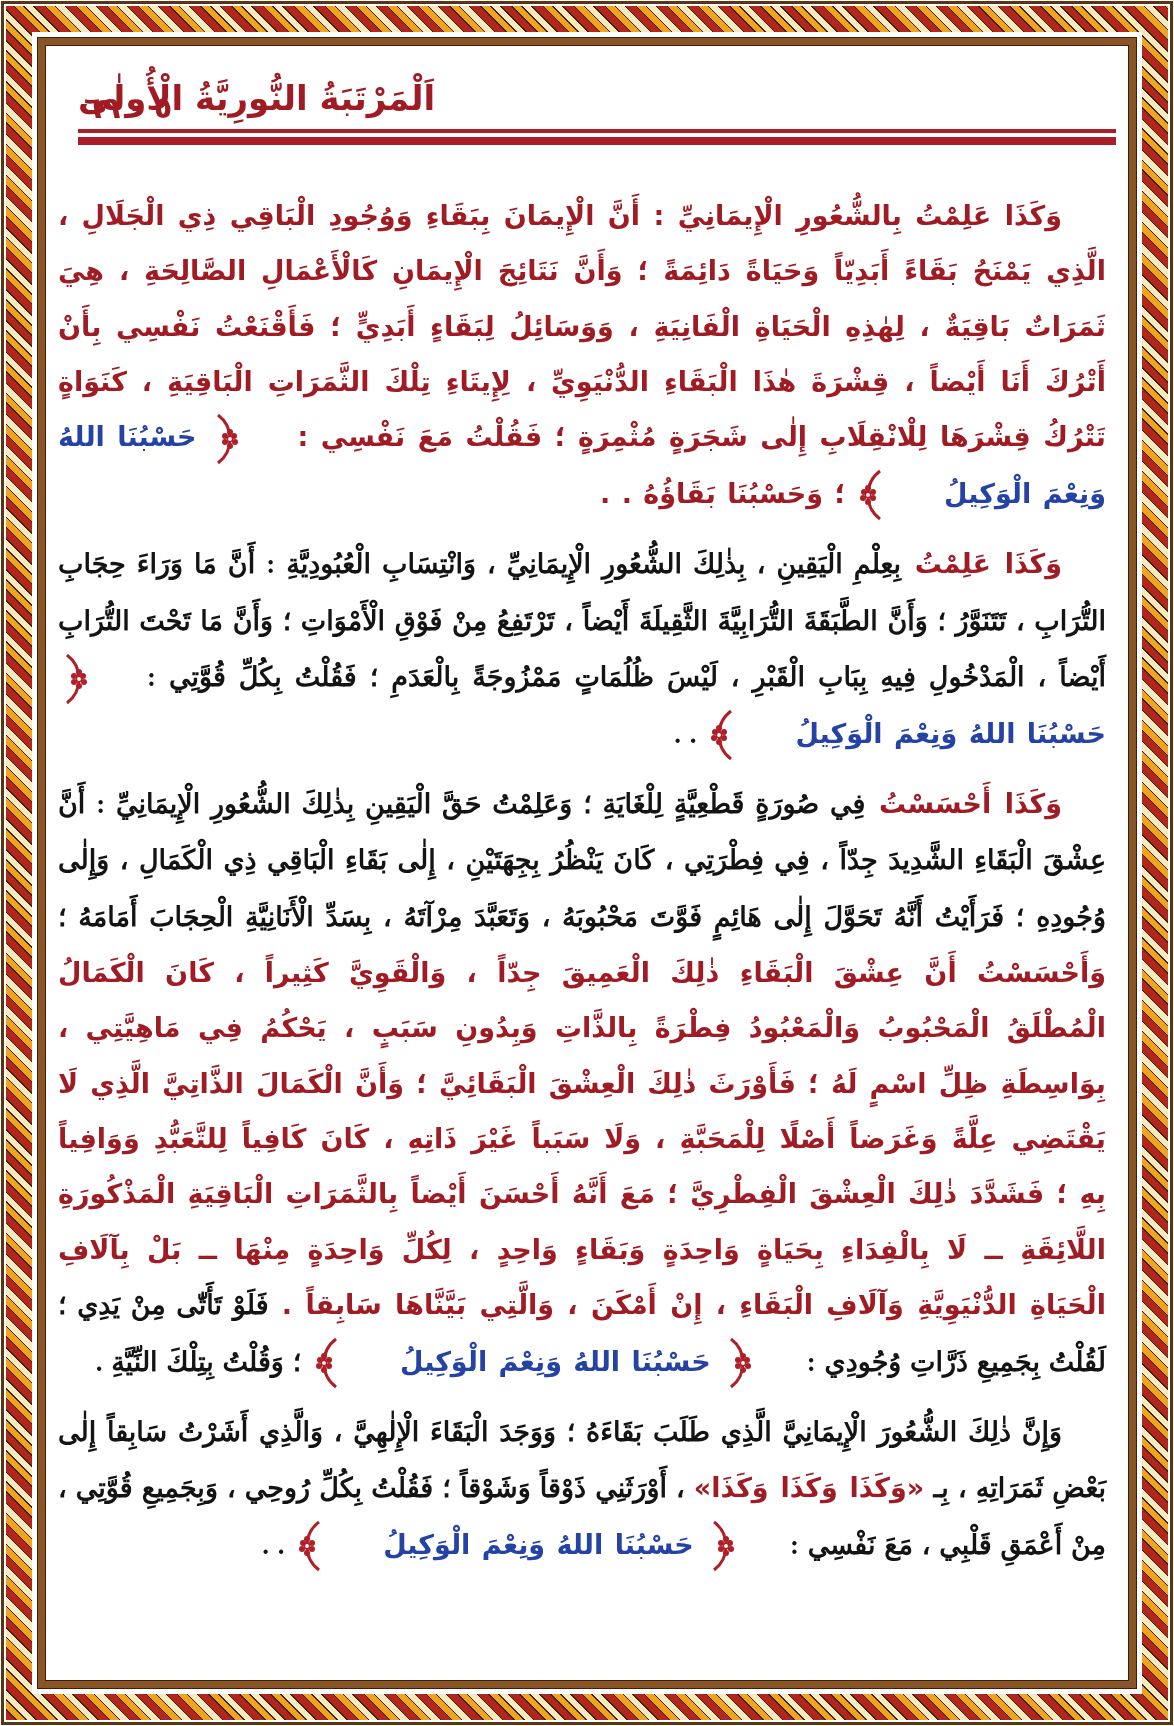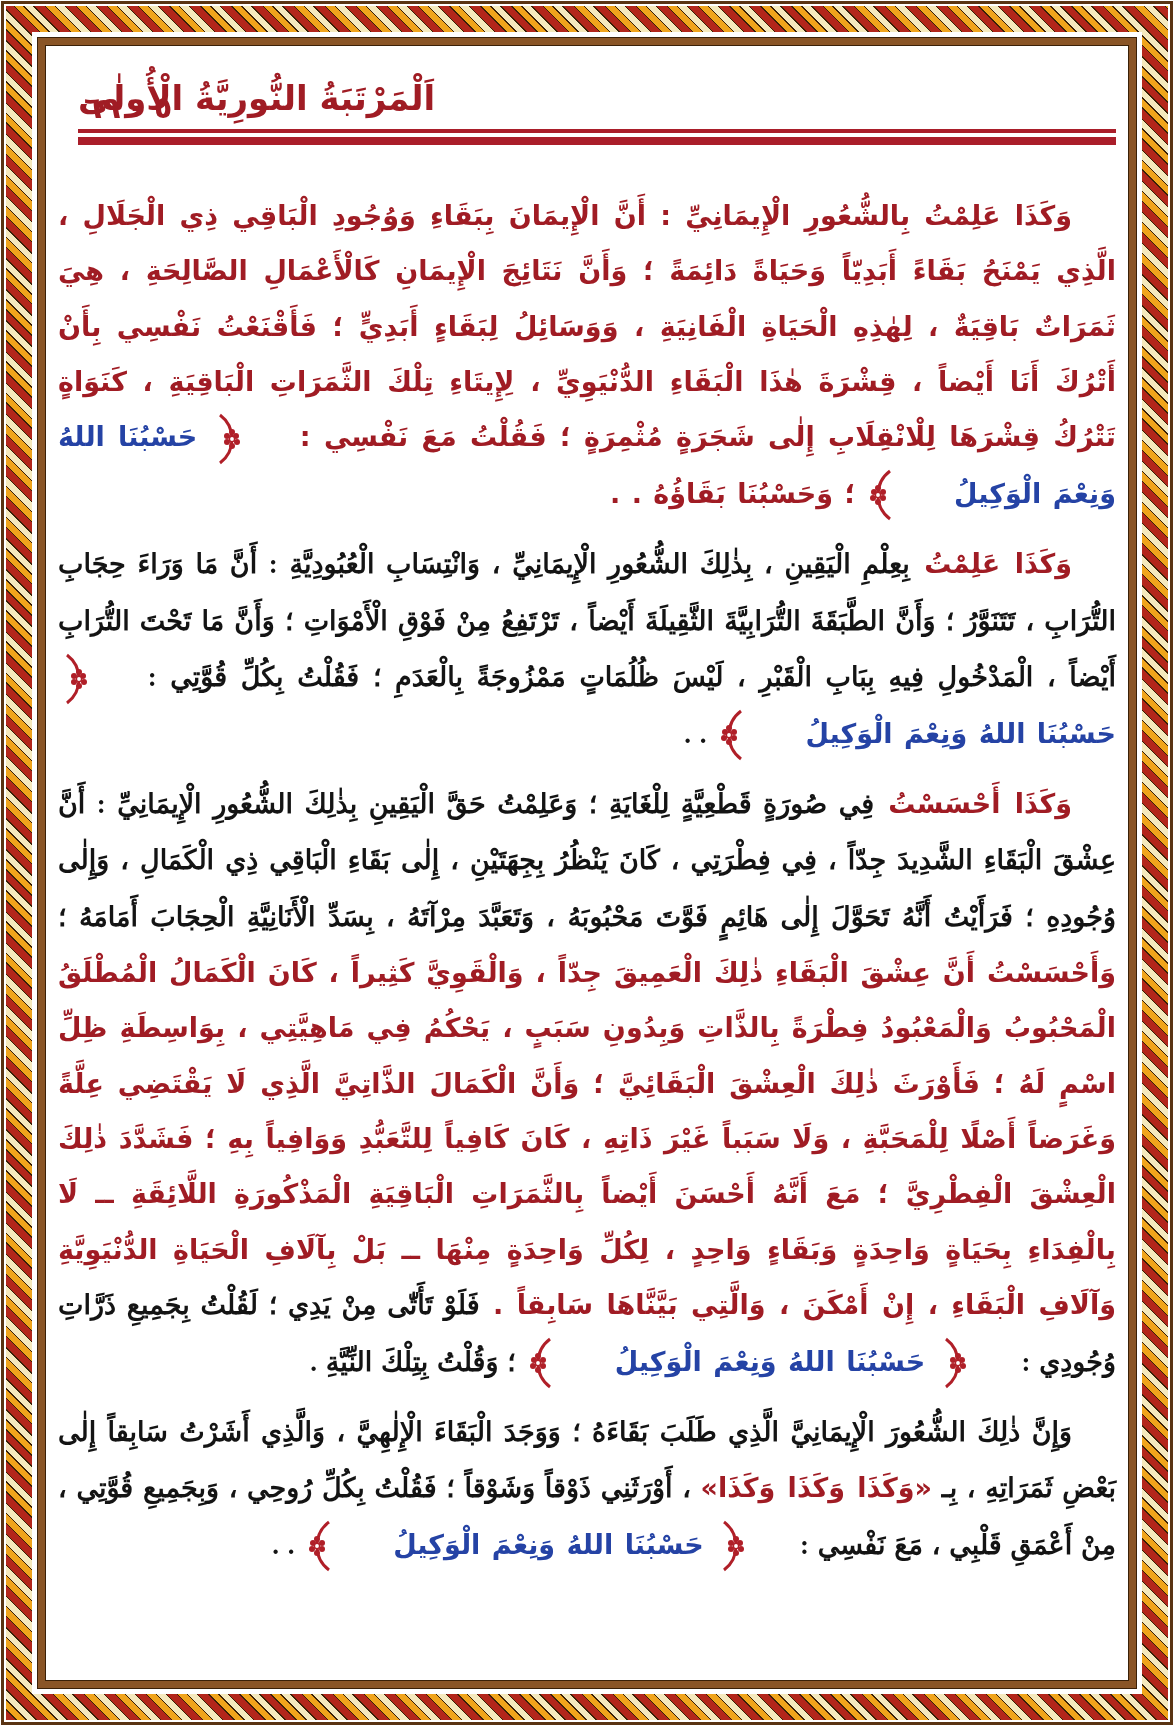--- a/index.html
+++ b/index.html
@@ -49,21 +49,21 @@
     line-height:1.2;
   }
   .double-rule {
     height:4px;
     border-top:4px solid var(--rule-red);
     border-bottom:8px solid var(--rule-red);
     margin-top:10px;
   }
   .body-text { margin-top:18px; }
   .para {
-    margin:0 0 14px 0;
+    margin:0 10px 14px 0;
     text-align:justify;
     text-indent:44px;
     font-weight:bold;
     font-size:27px;
     line-height:2.05;
     color:var(--black);
     word-spacing:2px;
   }
   .seg-red   { color:var(--red); }
   .seg-black { color:var(--black);font-family:Liberation Serif, serif; }

